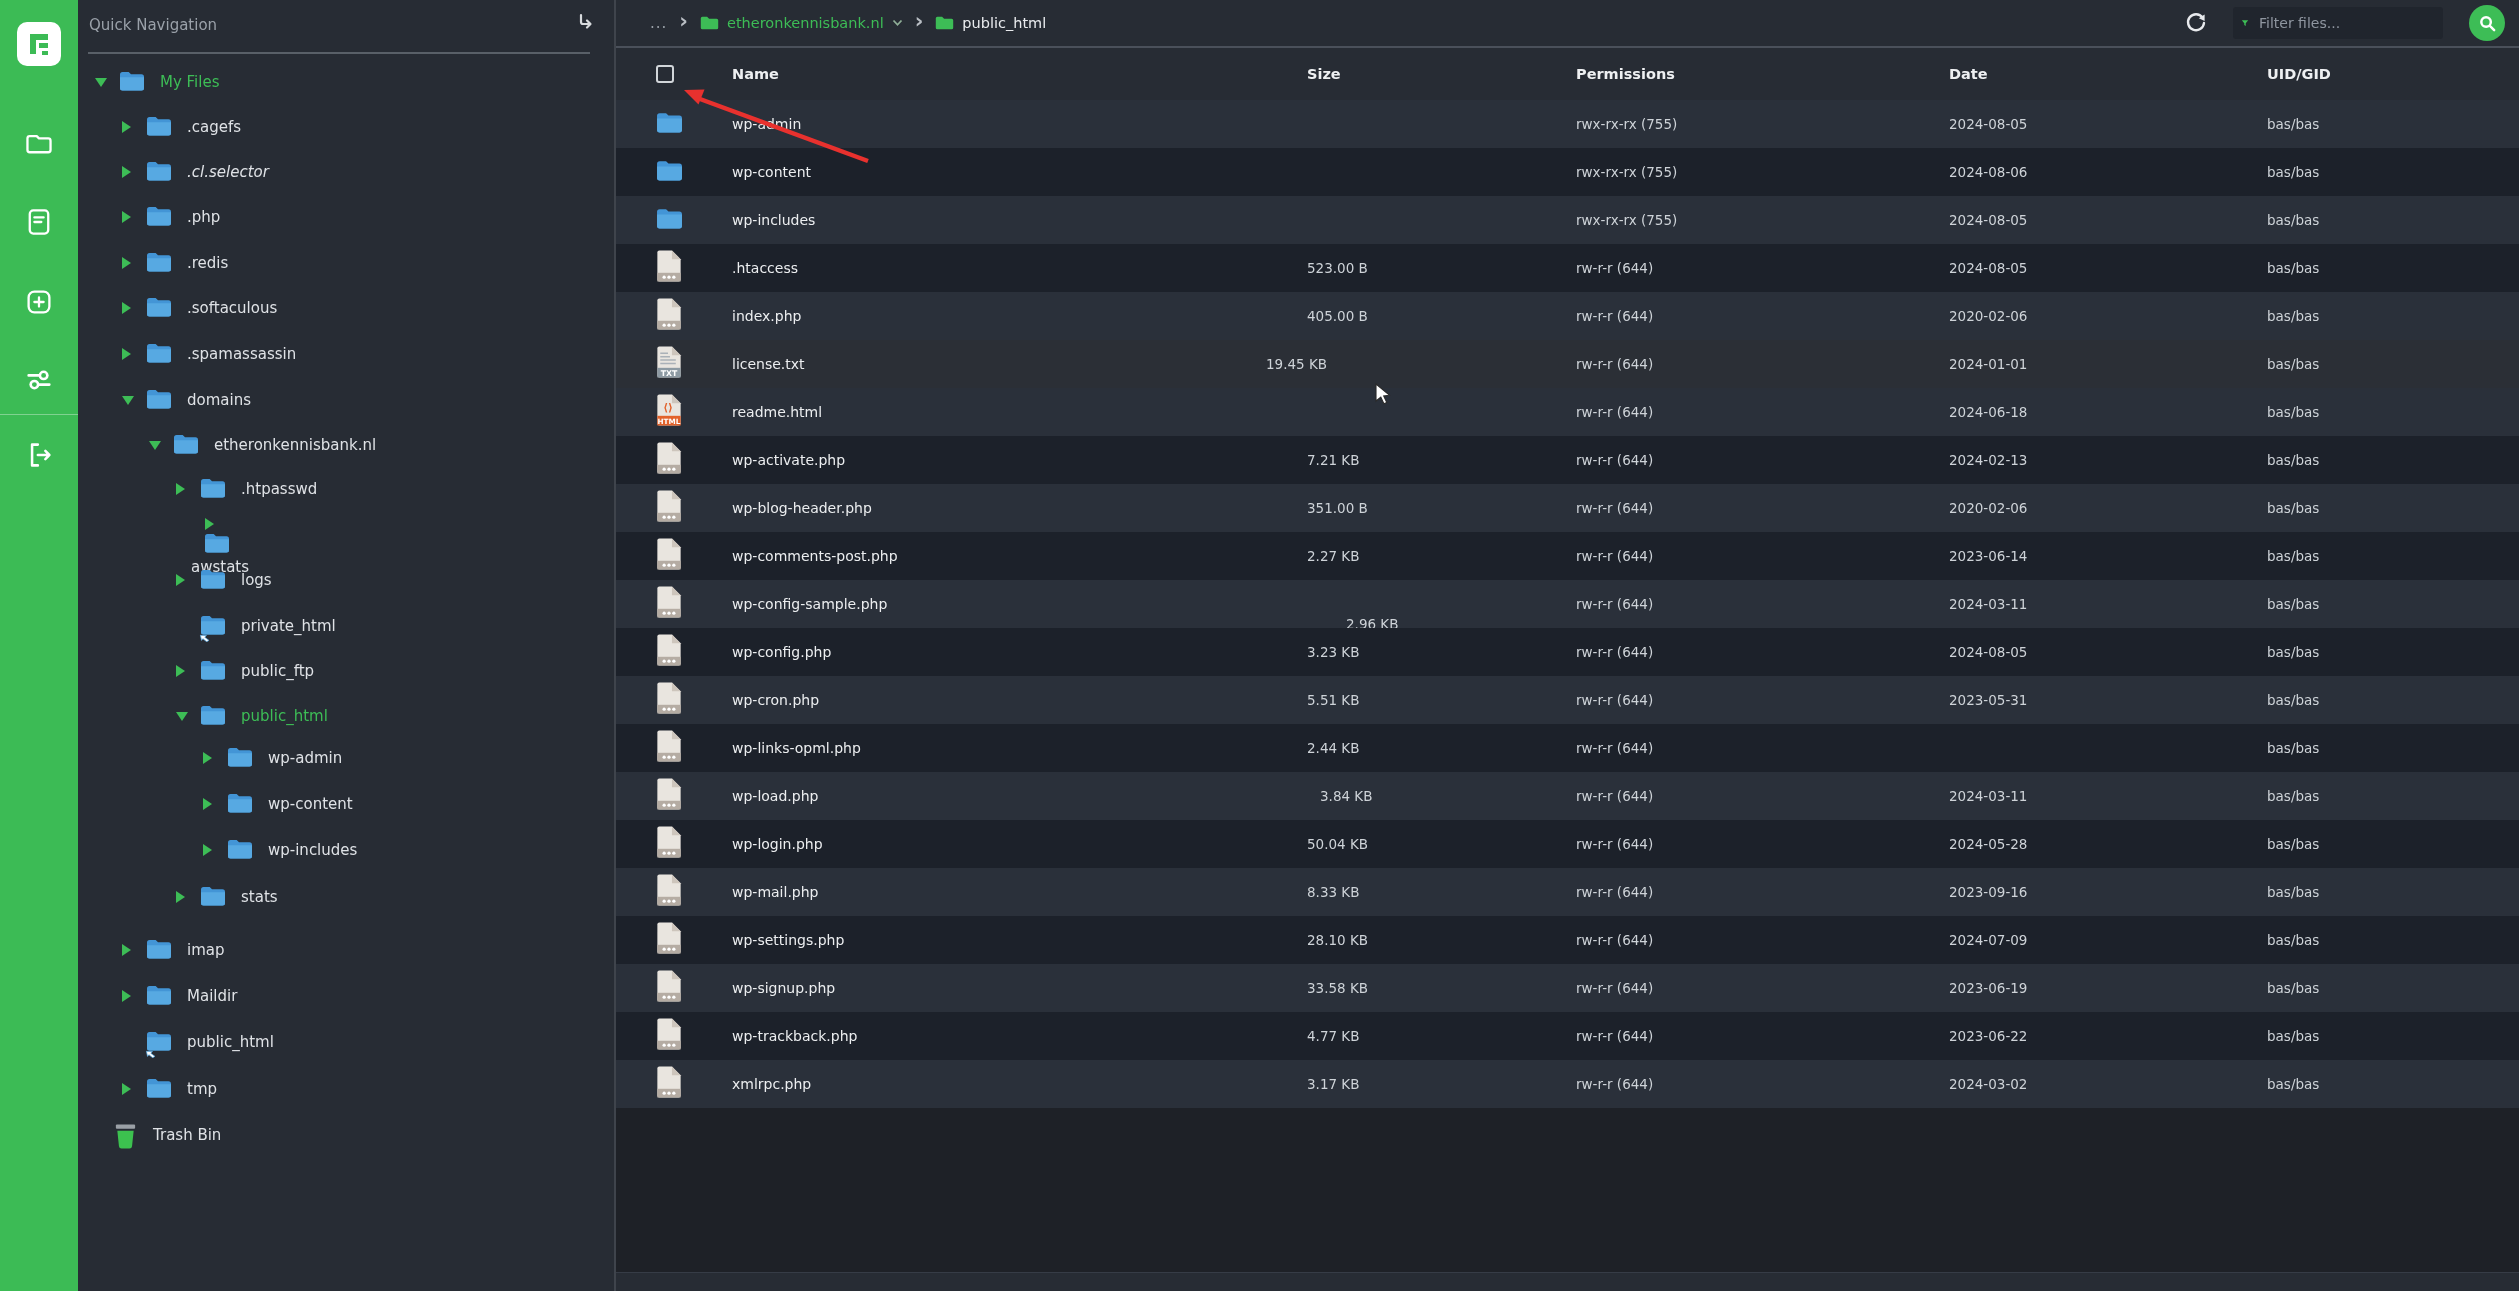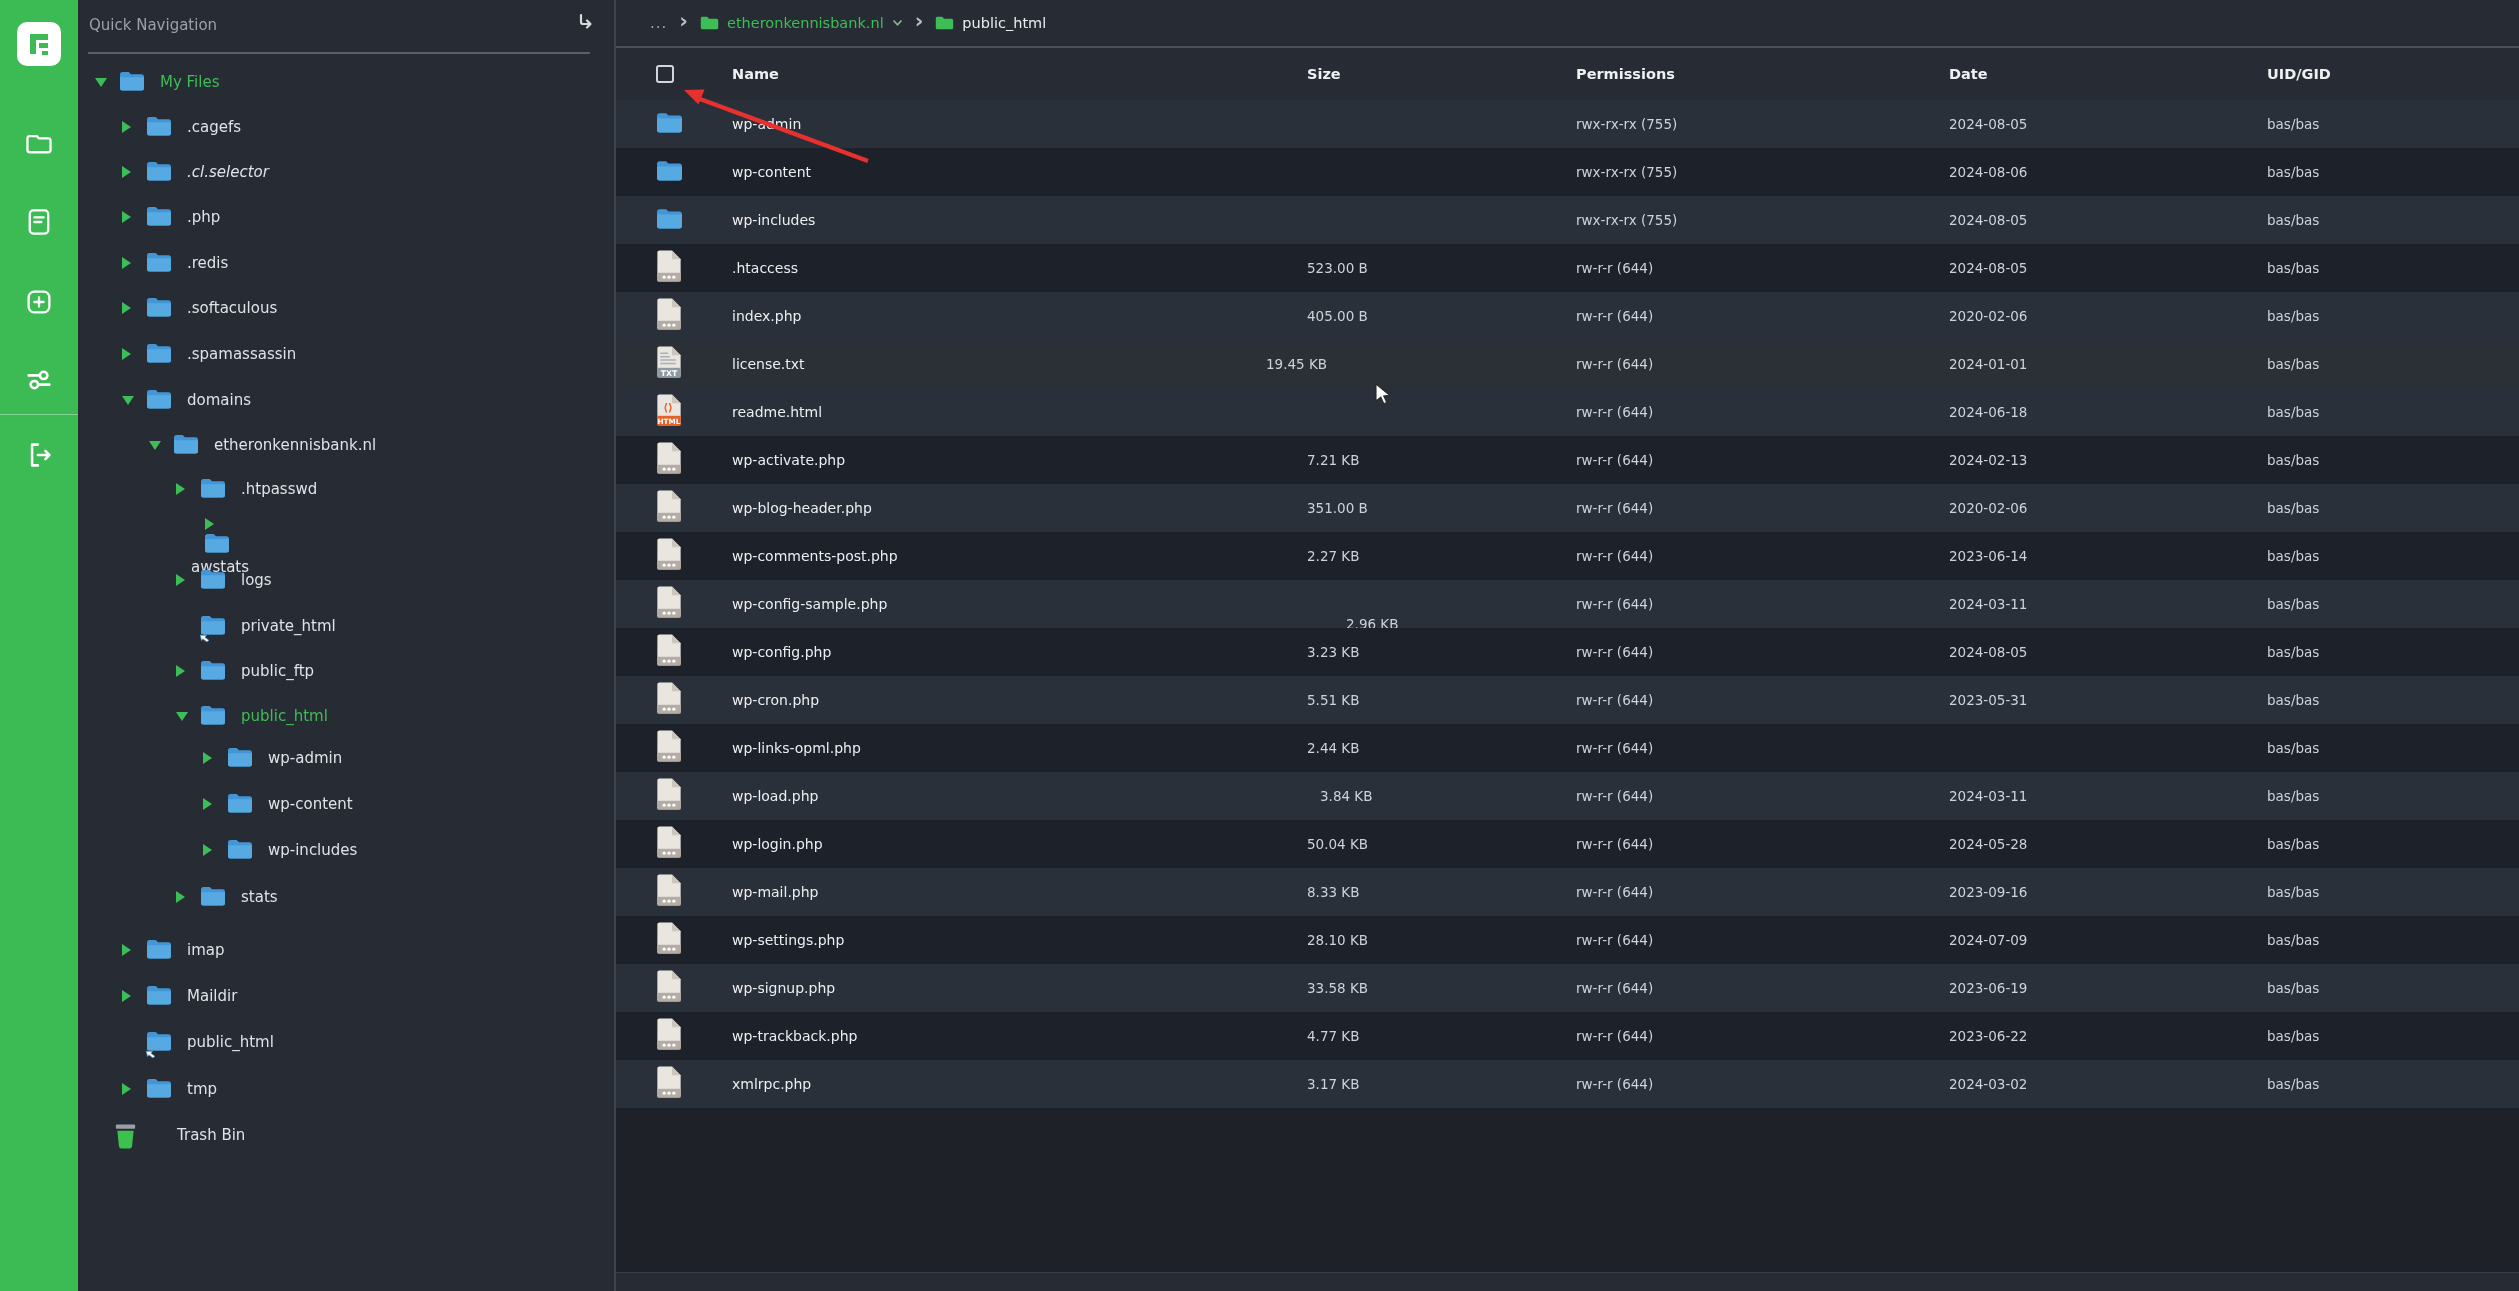--- a/index.html
+++ b/index.html
@@ -353,21 +353,21 @@
         <div class="titem" style="top: 1071px; left: 44px;">
           <span class="tribox">
             <span class="tri col"></span>
           </span>
       <span class="tfold"><svg width="26" height="21" viewBox="0 0 26 21">
   <path fill="#4395d6" d="M1 4.5A2.5 2.5 0 0 1 3.5 2h6.2L12 4.3h10.5A2.5 2.5 0 0 1 25 6.8V18a2.5 2.5 0 0 1-2.5 2.5h-19A2.5 2.5 0 0 1 1 18z"></path>
   <path fill="#57a9e2" d="M1 7.2h24V18a2.5 2.5 0 0 1-2.5 2.5h-19A2.5 2.5 0 0 1 1 18z"></path>
             </svg></span>
       <span class="tlabel">tmp</span>
         </div>
-        <div class="titem" style="top: 1117px; left: 35px; gap: 24px;">
+        <div class="titem" style="top: 1117px; left: 35px;">
           <svg width="25" height="29" viewBox="0 0 26 30">
   <rect x="3" y="3.5" width="20" height="4.5" rx="1" fill="#9aa0a6"></rect>
   <path fill="#3cc14f" d="M4.5 10h17l-1.7 16.2A2.6 2.6 0 0 1 17.2 28.5H8.8a2.6 2.6 0 0 1-2.6-2.3z"></path>
           </svg>
           <span class="tlabel">Trash Bin</span>
           <span class="side-action" style="left:543px;"><svg width="17" height="21" viewBox="0 0 18 22" style="cursor:pointer;">
   <rect x="1" y="2" width="16" height="3.4" rx="1" fill="#e2622b"></rect>
   <path fill="#e2622b" d="M2.4 7h13.2l-1.2 12.2A2.2 2.2 0 0 1 12.2 21H5.8a2.2 2.2 0 0 1-2.2-1.8z"></path>
   <path d="M6.4 11l5.2 5.2M11.6 11l-5.2 5.2" stroke="#ffffff" stroke-width="1.6"></path>
             </svg></span>
@@ -392,20 +392,40 @@
         </span>
         <span class="crumb-sep">›</span>
         <span class="crumb white">
           <svg width="19" height="16" viewBox="0 0 24 20">
               <path fill="#3dbd56" d="M1 4a2 2 0 0 1 2-2h6l2.5 2.5H21a2 2 0 0 1 2 2V16a2 2 0 0 1-2 2H3a2 2 0 0 1-2-2z"></path>
             </svg>
           <span class="lbl">public_html</span>
         </span>
       </div>
 
+      <div id="topbar-right">
+        <div style="width:22px;height:22px;cursor:pointer;">
+          <svg width="22" height="22" viewBox="0 0 22 22" fill="none">
+            <path d="M17.5 5.5A8 8 0 1 0 19 11" stroke="#e8eaed" stroke-width="2.4" stroke-linecap="round"></path>
+            <polygon points="19.6,2.6 19.6,9 13.8,6.2" fill="#e8eaed"></polygon>
+          </svg>
+        </div>
+        <div id="filter-box">
+          <svg width="18" height="17" viewBox="0 0 20 18">
+              <path fill="#3dbd56" d="M2 1h16l-6.2 7.2V15l-3.6-2.3V8.2z"></path>
+            </svg>
+          <input id="filter-input" type="text" placeholder="Filter files..." style="">
+        </div>
+        <button id="search-btn">
+          <svg width="19" height="19" viewBox="0 0 20 20" fill="none" stroke="#ffffff" stroke-width="2.6" stroke-linecap="round">
+            <circle cx="8.5" cy="8.5" r="5"></circle>
+              <path d="M12.5 12.5 17 17"></path>
+          </svg>
+        </button>
+      </div>
     </div>
 
     <div id="thead">
       <div id="hdr-check"></div>
       <span class="hcell" style="left:116px;">Name</span>
       <span class="hcell" style="left:691px;">Size</span>
       <span class="hcell" style="left:960px;">Permissions</span>
       <span class="hcell" style="left:1333px;">Date</span>
       <span class="hcell" style="left:1651px;">UID/GID</span>
     </div>

